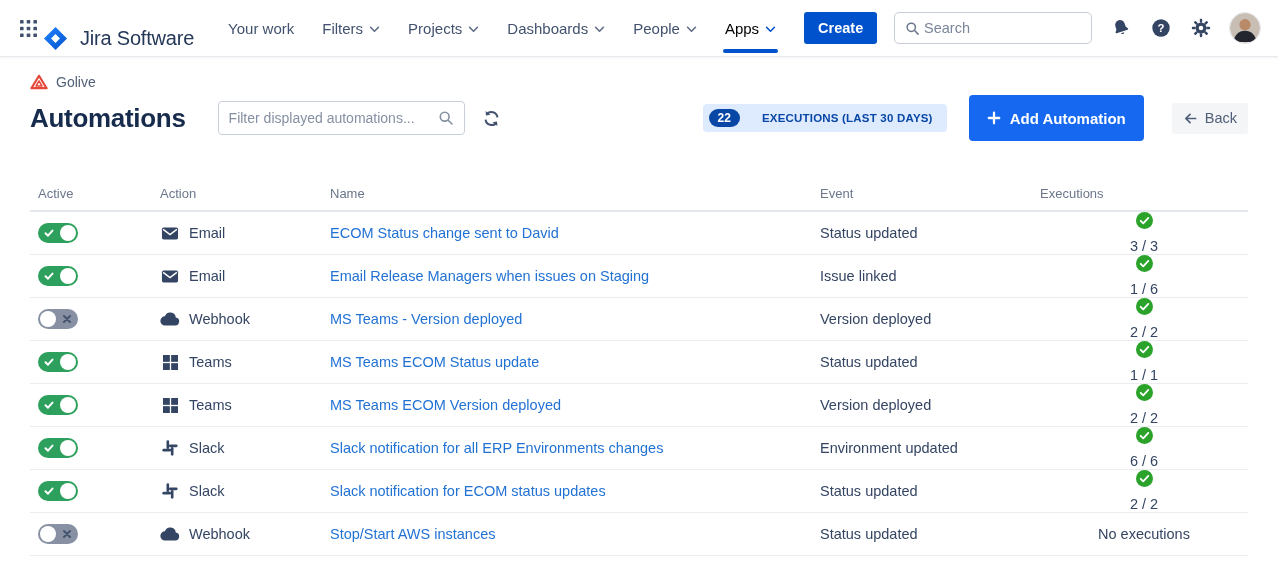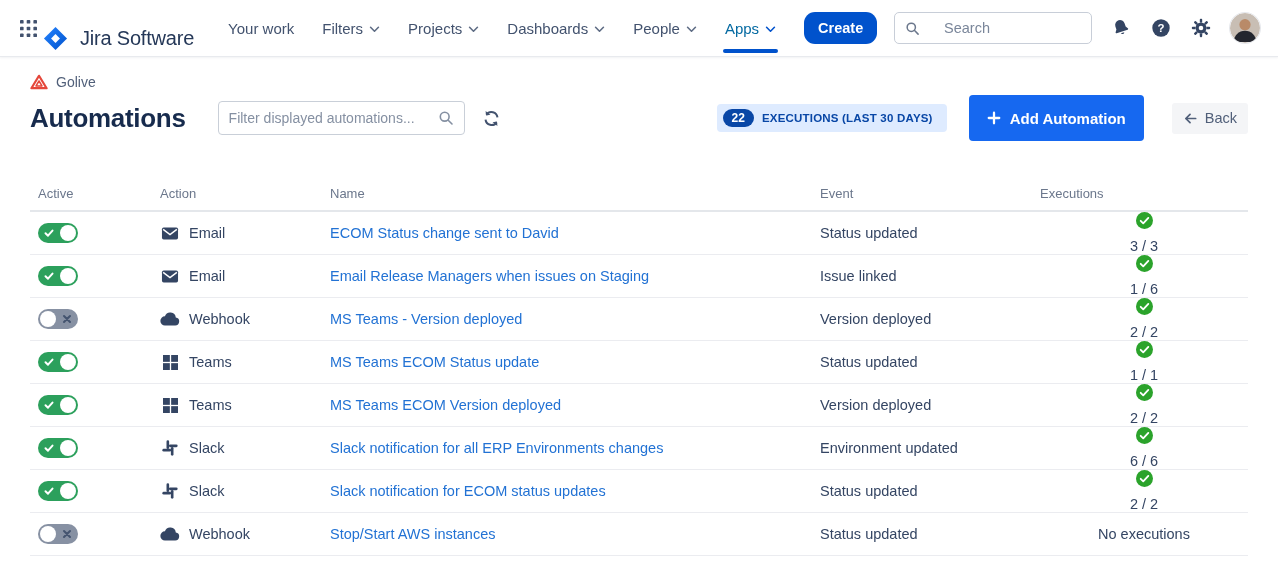--- a/index.html
+++ b/index.html
@@ -10,29 +10,29 @@
   
   .topnav { display:flex; align-items:center; height:57px; padding:0 18px 0 20px;
             border-bottom:1px solid #E8EAEE; box-shadow:0 1px 2px rgba(9,30,66,.06); }
   .brand { display:flex; align-items:center; gap:10px;margin-top:20px; }
   .app-grid { display:flex; align-items:center; cursor:pointer; margin-right:6px; }
   .logo-text { font-size:20px; font-weight:500; color:#253858; letter-spacing:-0.2px; margin-left:2px; }
   .nav-items { display:flex; height:57px; margin-left:20px; }
   .nav-item { display:flex; align-items:center; gap:6px; padding:0 14px; font-size:15px;
               color:#42526E; font-weight:500; position:relative; cursor:pointer; white-space:nowrap; }
   .nav-item .chev { color:#5E6C84; display:flex; margin-top:2px; }
-  .nav-item.active { color:#0369a1; }
+  .nav-item.active { color:#000000; }
   .nav-item.active .chev { color:#0052CC; }
   .nav-item.active::after { content:""; position:absolute; left:12px; right:12px; bottom:4px;
                             height:4px; background:#0052CC; border-radius:2px; }
-  .create-btn { margin-left:14px; background:#0052CC; color:#fff; border:none; border-radius:11px;
+  .create-btn { margin-left:14px; background:#0052CC; color:#fff; border:none; border-radius:3px;
                 padding:8px 14px; font-size:14.5px; font-weight:600; cursor:pointer;
                 font-family:inherit; }
   .nav-right { margin-left:auto; display:flex; align-items:center; gap:18px; }
-  .search-box { display:flex; align-items:center; gap:24px; width:198px; height:32px;
+  .search-box { display:flex; align-items:center; gap:4px; width:198px; height:32px;
                 border:1.5px solid #C8CED8; border-radius:5px; padding:0 10px; background:#fff; }
   .search-box input { border:none; outline:none; font-size:14.5px; color:#344563; width:100%;
                       font-family:inherit; background:transparent; }
   .search-box input::placeholder { color:#7A869A; }
   .nav-icon { display:flex; align-items:center; cursor:pointer; }
   .avatar { width:30px; height:30px; border-radius:50%; overflow:hidden; cursor:pointer;
             box-shadow:0 0 0 1px rgba(9,30,66,.1); }
 
   
   .content { padding:0 30px; }
@@ -41,21 +41,21 @@
   .title-row { display:flex; align-items:center; margin-top:8px; height:40px; }
   h1.page-title { font-size:26px; font-weight:700; color:#172B4D; letter-spacing:-0.3px; }
   .filter-box { display:flex; align-items:center; margin-left:32px; width:247px; height:34px;
                 border:1px solid #C9CFD8; border-radius:4px; padding:0 10px; }
   .filter-box input { border:none; outline:none; font-size:14px; color:#344563; width:100%;
                       font-family:inherit; }
   .filter-box input::placeholder { color:#8590A2; }
   .refresh-btn { margin-left:14px; background:none; border:none; cursor:pointer; display:flex;
                  align-items:center; padding:4px; }
   .header-right { margin-left:auto; display:flex; align-items:center; }
-  .exec-pill { display:flex; align-items:center; gap:8px; background:#DEEBFF; border-radius:4px;
+  .exec-pill { display:flex; align-items:center; gap:22px; background:#DEEBFF; border-radius:4px;
                padding:5px 14px 5px 6px; cursor:pointer; }
   .exec-count { background:#0947A6; color:#fff; border-radius:10px; padding:2px 9px;
                 font-size:12px; font-weight:700; }
   .exec-label { color:#0947A6; font-size:11.5px; font-weight:700; letter-spacing:.2px; }
   .add-btn { display:flex; align-items:center; gap:9px; margin-left:22px; background:#1668F0;
              color:#fff; border:none; border-radius:4px; height:46px; padding:0 18px;
              font-size:15px; font-weight:600; cursor:pointer; font-family:inherit; }
   .back-btn { display:flex; align-items:center; gap:7px; margin-left:28px; background:#F4F5F7;
               color:#505F79; border:none; border-radius:3px; height:31px; padding:0 11px;
               font-size:14.5px; cursor:pointer; font-family:inherit; }

